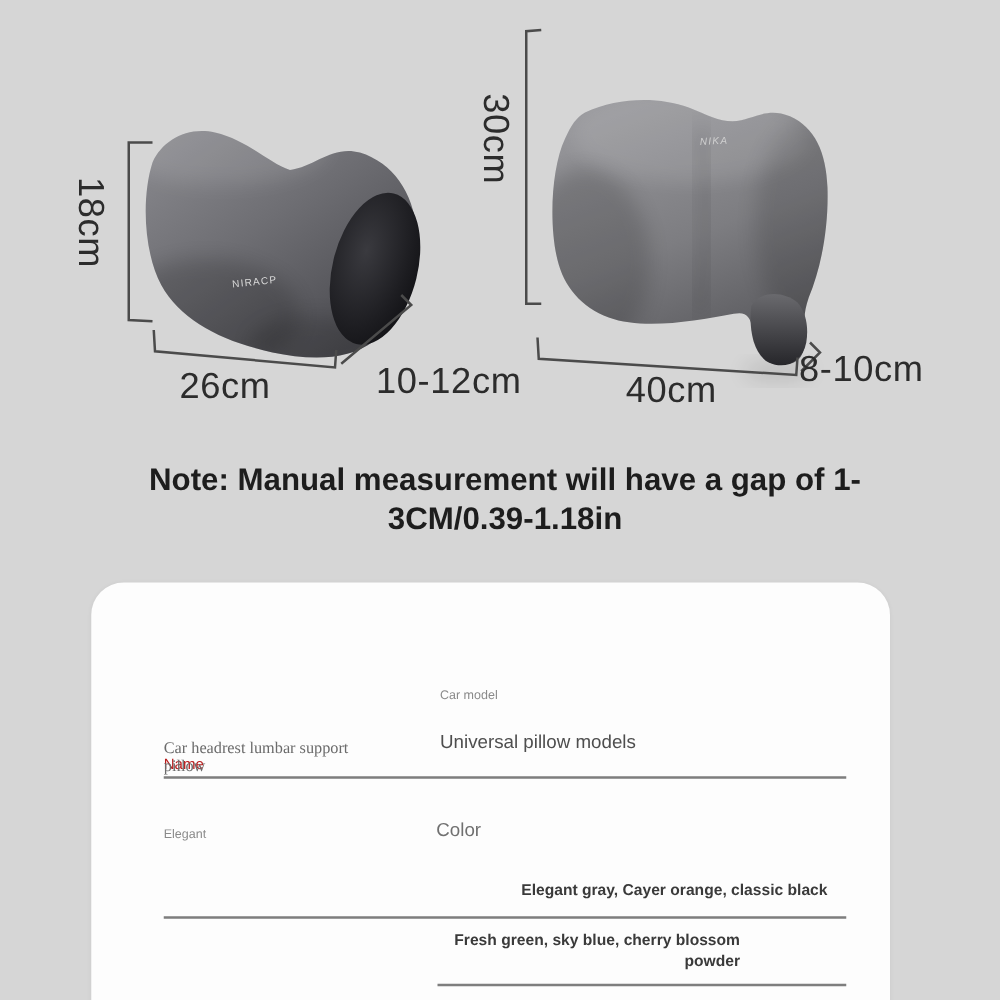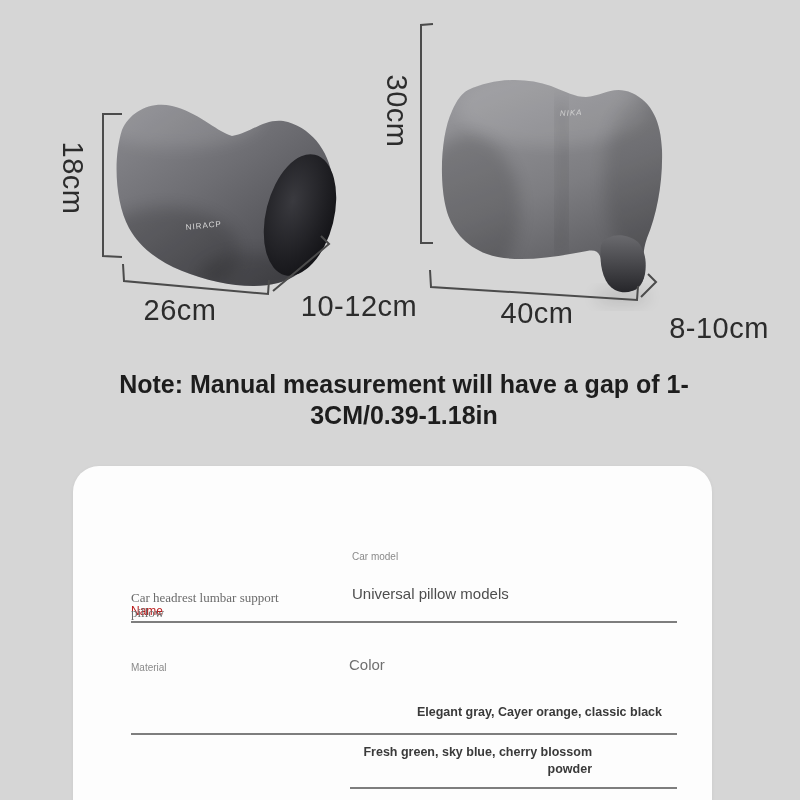--- a/index.html
+++ b/index.html
@@ -113,39 +113,39 @@
         <polyline points="430,270 431,287 637,300 638,286"></polyline>
         <polyline points="641,297 656,282 648,274"></polyline>
       </g>
     </svg>
 
     <div class="dim-label vert" style="left:72px;top:178px;">18cm</div>
     <div class="dim-label" style="left:180px;top:310px;">26cm</div>
     <div class="dim-label" style="left:359px;top:306px;">10-12cm</div>
     <div class="dim-label vert" style="left:396px;top:111px;">30cm</div>
     <div class="dim-label" style="left:537px;top:313px;">40cm</div>
-    <div class="dim-label" style="left:689px;top:328px;margin-left:30px;">8-10cm</div>
+    <div class="dim-label" style="left:689px;top:296px;">8-10cm</div>
   </div>
 
   <div class="note">
     <div>Note: Manual measurement will have a gap of 1-</div>
     <div>3CM/0.39-1.18in</div>
   </div>
 
   <div class="card">
 
     <div class="cell lbl-md" style="left:58px;top:90px;">Name</div>
     <div class="cell lbl-sm" style="left:279px;top:85px;width:60px;">Car model</div>
 
     <div class="cell val-gray" style="left:58px;top:124px;width:150px;font-family:Liberation Serif, serif;">Car headrest lumbar support pillow</div>
     <div class="cell val-dark" style="left:279px;top:120px;width:160px;">Universal pillow models</div>
 
     <div class="divider" style="left:58px;top:155px;width:546px;"></div>
 
-    <div class="cell lbl-sm" style="left:58px;top:196px;">Material</div>
+    <div class="cell lbl-sm" style="left:58px;top:196px;">Elegant</div>
     <div class="cell lbl-lg" style="left:276px;top:190px;">Color</div>
 
     <div class="cell val-bold" style="left:279px;top:238px;width:310px;">Elegant gray, Cayer orange, classic black</div>
 
     <div class="divider" style="left:58px;top:267px;width:546px;"></div>
 
     <div class="cell val-bold" style="left:279px;top:278px;width:240px;">Fresh green, sky blue, cherry blossom powder</div>
 
     <div class="divider" style="left:277px;top:321px;width:327px;"></div>
   </div>

